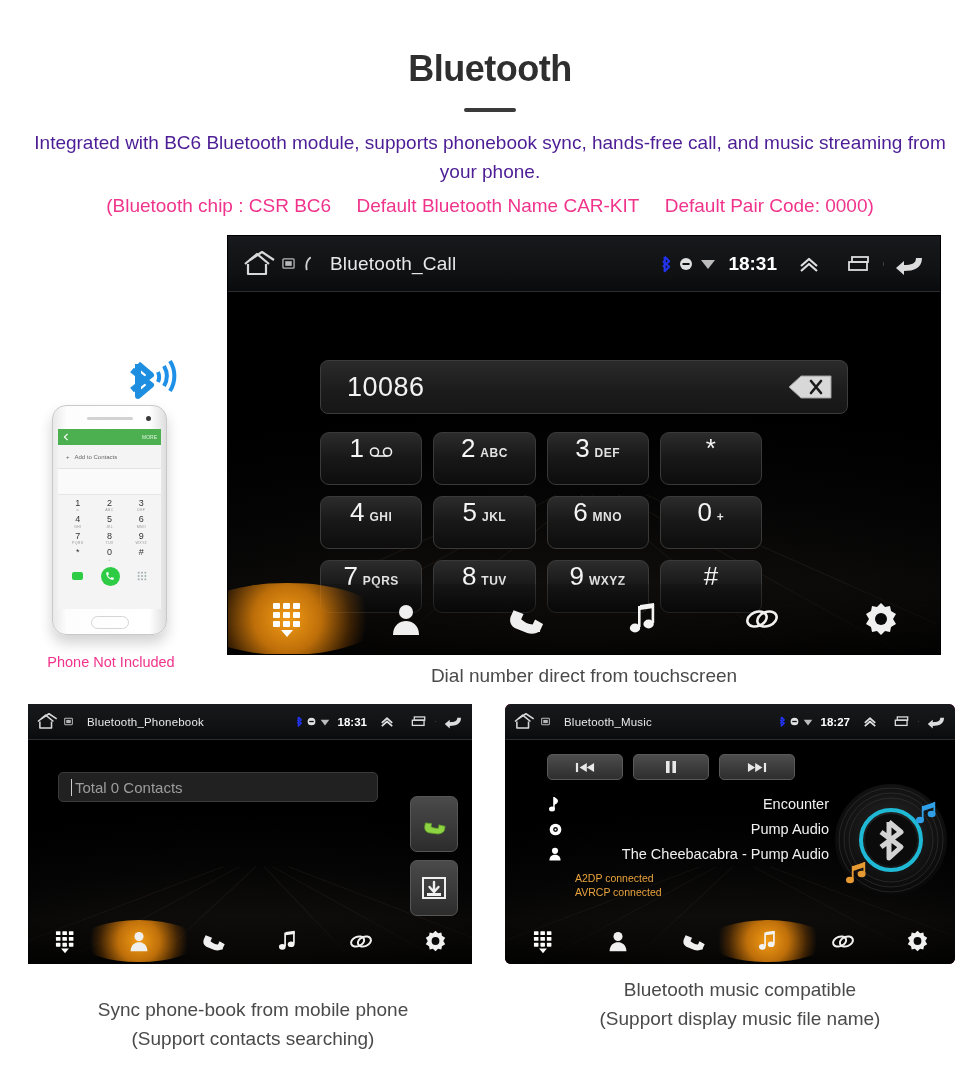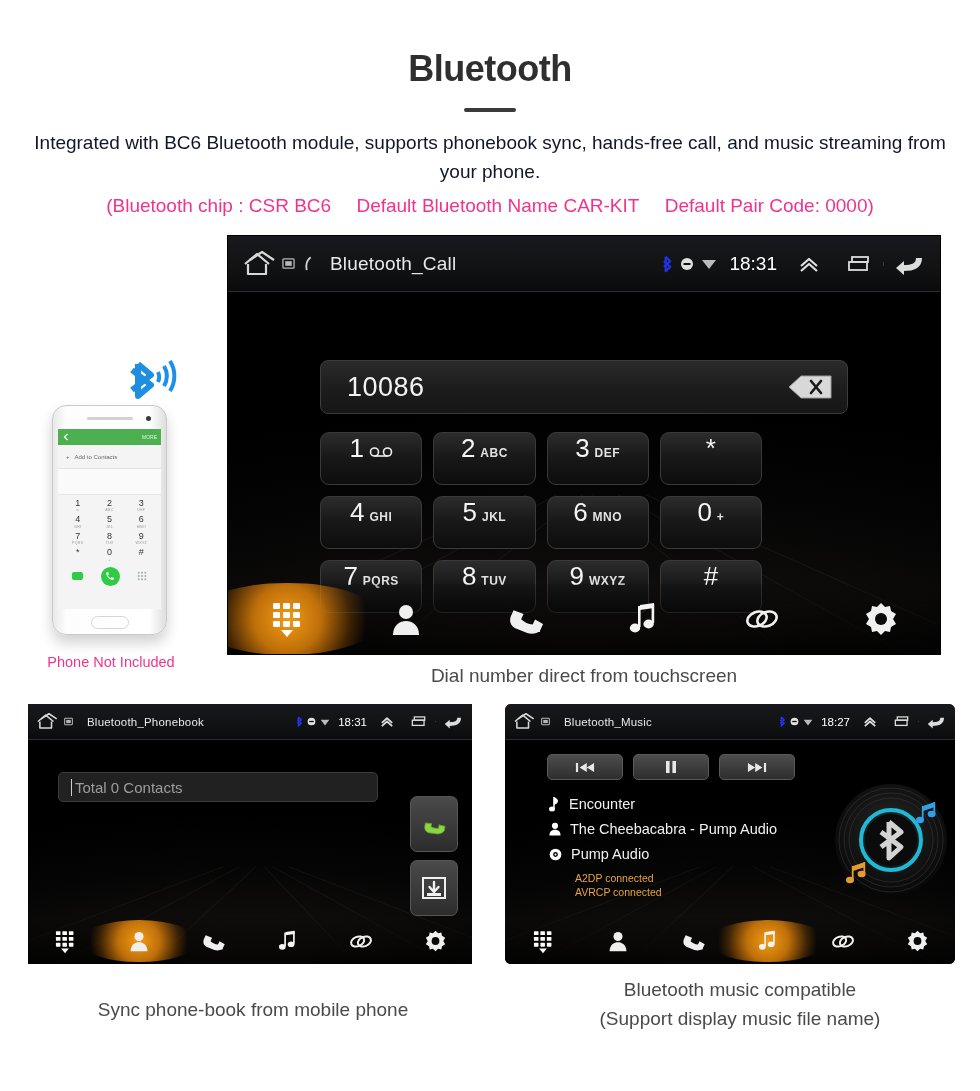--- a/index.html
+++ b/index.html
@@ -22,21 +22,21 @@
   }
   .title-rule {
     width: 52px; height: 4px;
     background: #3a3a3a;
     margin: 18px auto 0 auto;
     border-radius: 2px;
   }
   .subtitle {
     text-align: center;
     font-size: 19px;
-    color: #0f172a;
+    color: #4c1d95;
     line-height: 1.55;
     margin-top: 16px;
     padding: 0 30px;
   }
   .spec-line {
     text-align: center;
     font-size: 19px;
     color: #f0348c;
     margin-top: 8px;
   }
@@ -52,21 +52,21 @@
     position: relative;
     width: 100%;
     background: linear-gradient(to bottom, #17191c 0%, #101214 60%, #0a0b0c 100%);
     display: flex;
     align-items: center;
     border-bottom: 1px solid #2b2d30;
   }
   .sb-left { display: flex; align-items: center; gap: 6px; }
   .sb-title { color: #e8e8e8; letter-spacing: .2px; }
   .sb-right { margin-left: auto; display: flex; align-items: center; }
-  .sb-time { color: #fff; font-weight: normal; }
+  .sb-time { color: #fff; font-weight: bold; }
   .sb-sep {
     width: 1px; background: #3b3d40; align-self: stretch;
     margin: 14% 8px;
   }
   .home-icon svg, .sb-icon svg { display: block; }
 
   .unit-body {
     position: relative;
     width: 100%;
     background:
@@ -207,21 +207,21 @@
   }
 
   .mu-transport { position: absolute; left: 42px; top: 14px; display: flex; gap: 10px; }
   .mu-tbtn {
     width: 76px; height: 26px;
     background: linear-gradient(to bottom, #4d4d4d 0%, #3b3b3b 55%, #2e2e2e 100%);
     border: 1px solid #5a5a5a; border-radius: 5px;
     display: flex; align-items: center; justify-content: center;
   }
   .mu-info { position: absolute; left: 44px; top: 56px; width: 280px; }
-  .mu-line { display: flex; align-items: center; gap: 9px; color: #f0f0f0; font-size: 14.5px; margin-bottom: 9px; }
+  .mu-line { display: flex; align-items: center; gap: 9px; color: #f0f0f0; font-size: 14.5px; margin-bottom: 9px; justify-content: space-between; }
   .mu-status { color: #e8a33d; font-size: 10.5px; line-height: 1.35; padding-left: 26px; }
   .mu-disc { position: absolute; right: 4px; top: 42px; width: 120px; height: 120px; }
 </style>
 </head>
 <body>
 
 <div class="page-title">Bluetooth</div>
 <div class="title-rule"></div>
 <div class="subtitle">Integrated with BC6 Bluetooth module, supports phonebook sync, hands-free call, and music streaming from your phone.</div>
 <div class="spec-line">
@@ -687,20 +687,21 @@
           <path d="M16 1 L20 5 L25 4 L26 9 L31 12 L28 17 L31 22 L26 25 L25 30 L20 29 L16 33 L12 29 L7 30 L6 25 L1 22 L4 17 L1 12 L6 9 L7 4 L12 5 Z" fill="#f0f0f0"></path>
           <circle cx="16" cy="17" r="6" fill="#090909"></circle>
         </svg>
       </div>
     </div>
   </div>
 </div>
 
 <div class="caption" id="pb-caption">
   <div>Sync phone-book from mobile phone</div>
+  <div>(Support contacts searching)</div>
 </div>
 
 <div class="unit small" id="mu-unit">
   <div class="unit-statusbar">
     <div class="sb-left">
       <span class="home-icon">
         <svg width="22" height="17" viewBox="0 0 34 26">
           <path d="M3 13 L15 3 L27 13" fill="none" stroke="#d8d8d8" stroke-width="2.4" stroke-linejoin="round"></path>
           <path d="M6 13 L6 23 L24 23 L24 13" fill="none" stroke="#d8d8d8" stroke-width="2.4" stroke-linejoin="round"></path>
           <path d="M8 9 L20 1 L32 9" fill="none" stroke="#d8d8d8" stroke-width="2.4" stroke-linejoin="round"></path>
@@ -797,35 +798,35 @@
         <svg width="11" height="16" viewBox="0 0 11 16">
             <g fill="#fff">
               <path d="M5 1 C7 2 9 3 9 5 C9 7 7 8 5 9"></path>
               <rect x="4.2" y="1" width="1.5" height="11"></rect>
               <ellipse cx="3" cy="13" rx="3" ry="2.5"></ellipse>
             </g>
           </svg>
         <span>Encounter</span>
       </div>
       <div class="mu-line">
+        <svg width="13" height="13" viewBox="0 0 14 14">
+            <circle cx="7" cy="7" r="6.3" fill="#fff"></circle>
+            <circle cx="7" cy="7" r="2.6" fill="#0a0a0a"></circle>
+            <circle cx="7" cy="7" r="1.1" fill="#fff"></circle>
+          </svg>
+        <span>Pump Audio</span>
+      </div>
+      <div class="mu-line">
         <svg width="12" height="14" viewBox="0 0 14 16">
             <g fill="#fff">
               <circle cx="7" cy="4.3" r="3.6"></circle>
               <path d="M0.5 15.5 C0.5 10.8 3.7 9 7 9 C10.3 9 13.5 10.8 13.5 15.5 Z"></path>
             </g>
           </svg>
         <span>The Cheebacabra - Pump Audio</span>
-      </div>
-      <div class="mu-line">
-        <svg width="13" height="13" viewBox="0 0 14 14">
-            <circle cx="7" cy="7" r="6.3" fill="#fff"></circle>
-            <circle cx="7" cy="7" r="2.6" fill="#0a0a0a"></circle>
-            <circle cx="7" cy="7" r="1.1" fill="#fff"></circle>
-          </svg>
-        <span>Pump Audio</span>
       </div>
       <div class="mu-status">
         <div>A2DP connected</div>
         <div>AVRCP connected</div>
       </div>
     </div>
 
     <div class="mu-disc">
       <svg width="120" height="120" viewBox="0 0 120 120">
         <defs>

